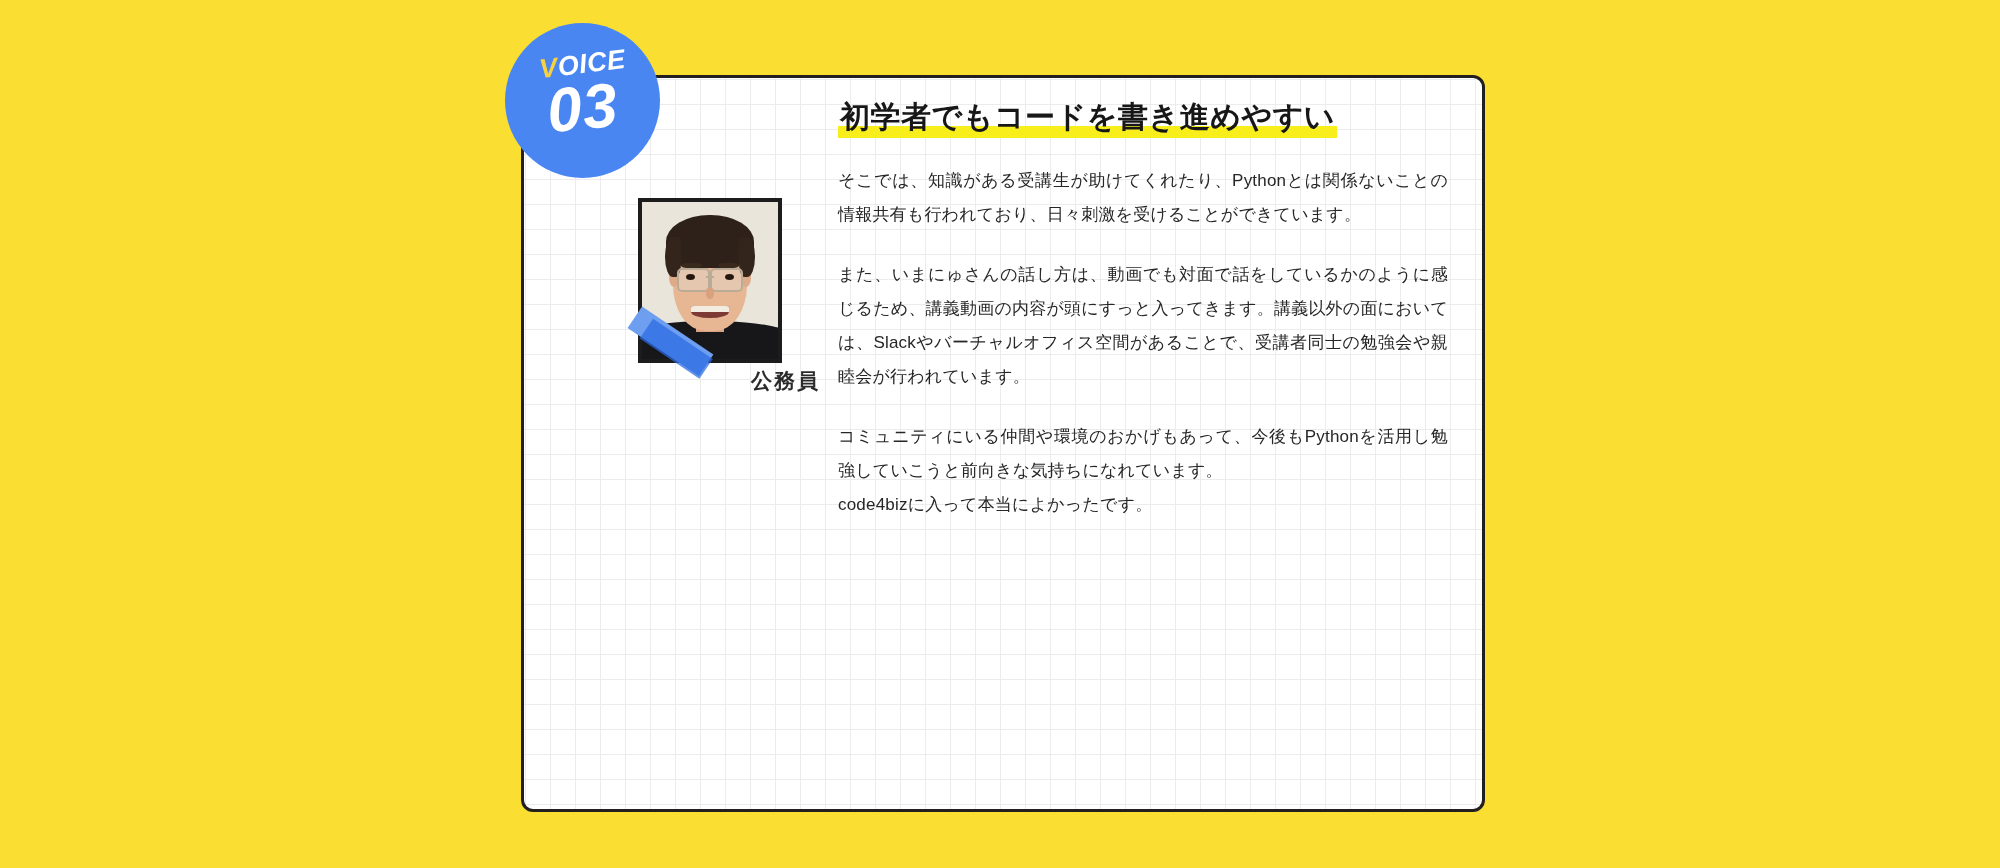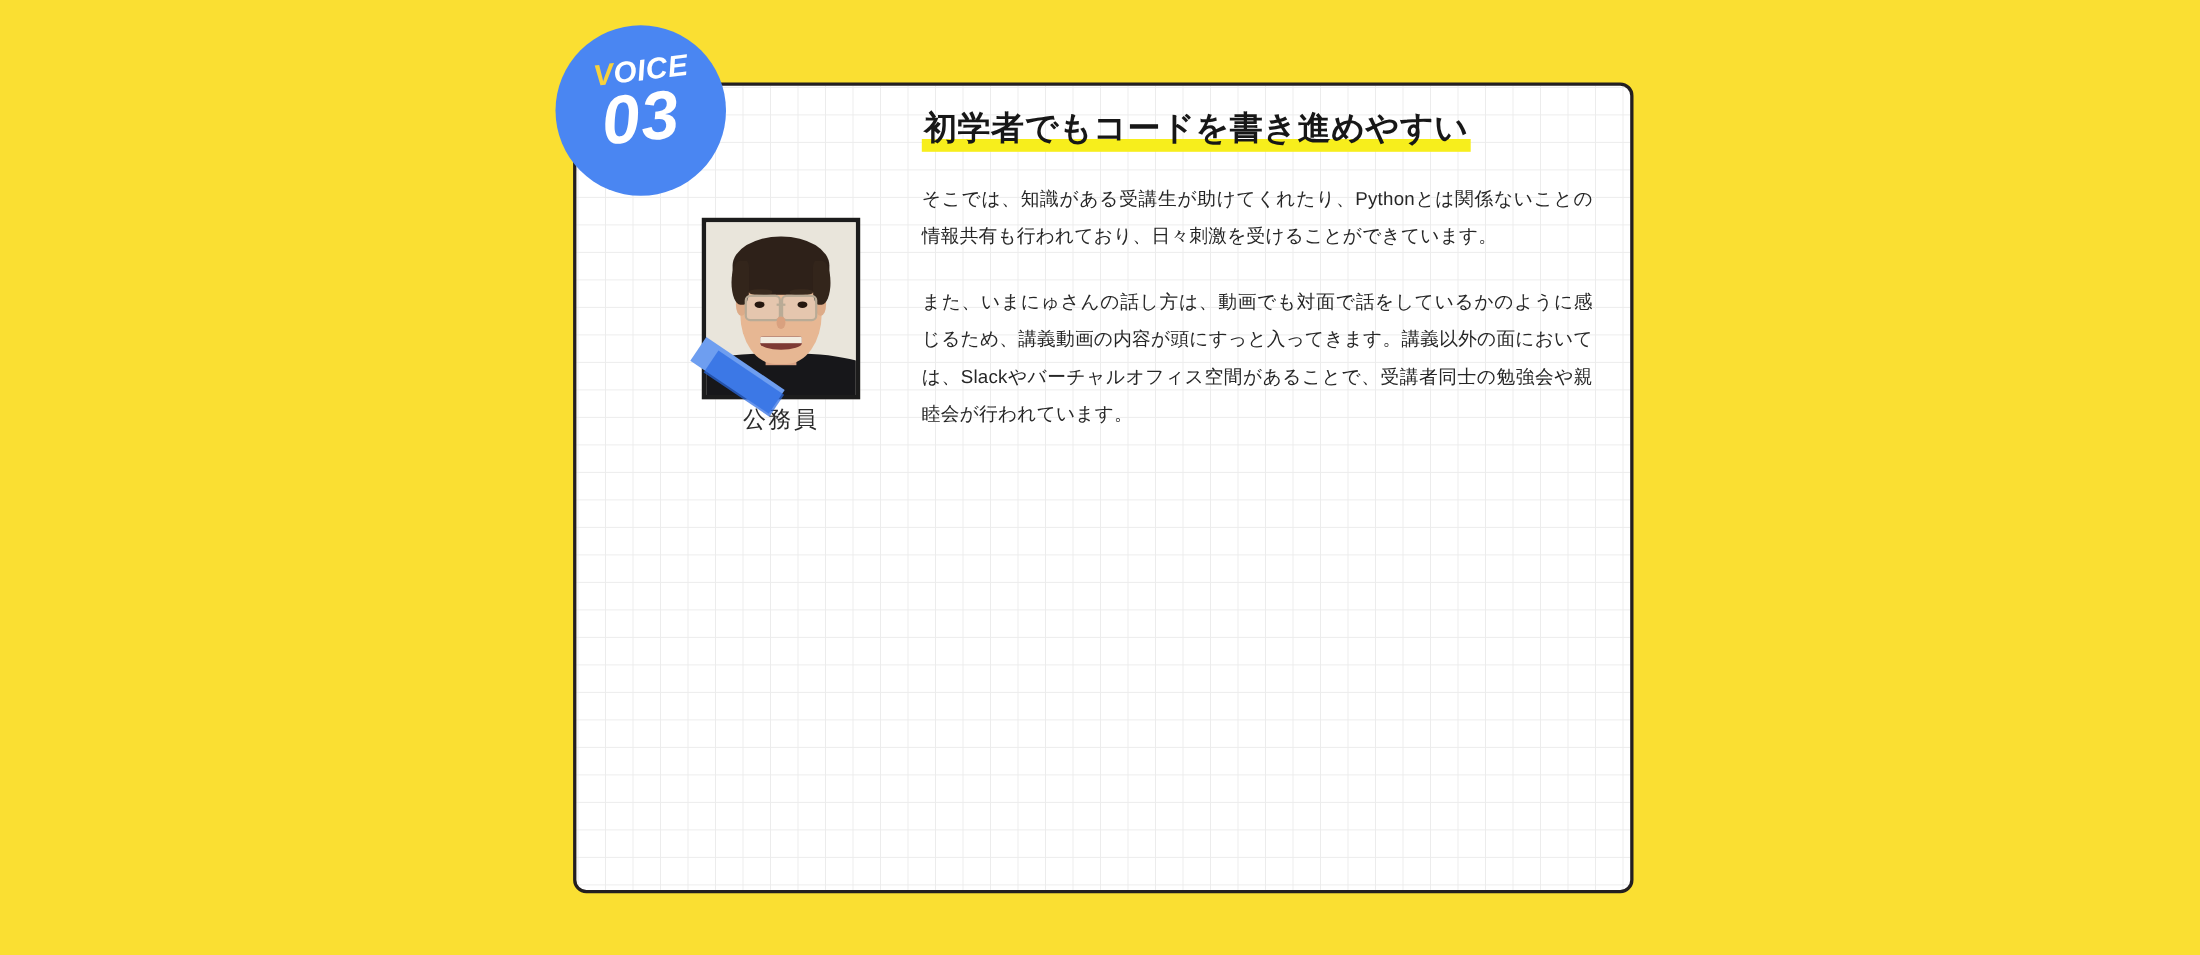--- a/index.html
+++ b/index.html
@@ -168,23 +168,23 @@
   #person-name {
     margin-top: 22px;
     text-align: center;
     font-size: 25px;
     font-weight: 700;
     color: #1c1c1c;
     letter-spacing: .5px;
   }
   #person-role {
     margin-top: 4px;
-    text-align: center;
+    text-align: right;
     font-size: 21px;
-    font-weight: 400;
+    font-weight: 700;
     color: #2b2b2b;
     letter-spacing: 2px;
   }
 
   
   #content {
     position: absolute;
     left: 302px;
     top: 20px;
     width: 610px;
@@ -256,16 +256,18 @@
       </div>
     </div>
     <div id="person-role">公務員</div>
   </div>
 
   <div id="content">
     <h2 id="headline">初学者でもコードを書き進めやすい</h2>
     <div id="para-block">
       <p class="para">そこでは、知識がある受講生が助けてくれたり、Pythonとは関係ないことの情報共有も行われており、日々刺激を受けることができています。</p>
       <p class="para">また、いまにゅさんの話し方は、動画でも対面で話をしているかのように感じるため、講義動画の内容が頭にすっと入ってきます。講義以外の面においては、Slackやバーチャルオフィス空間があることで、受講者同士の勉強会や親睦会が行われています。</p>
+      <p class="para" style="white-space:pre-line">コミュニティにいる仲間や環境のおかげもあって、今後もPythonを活用し勉強していこうと前向きな気持ちになれています。
+code4bizに入って本当によかったです。</p>
     </div>
   </div>
 
 </div>
 
 </body></html>

